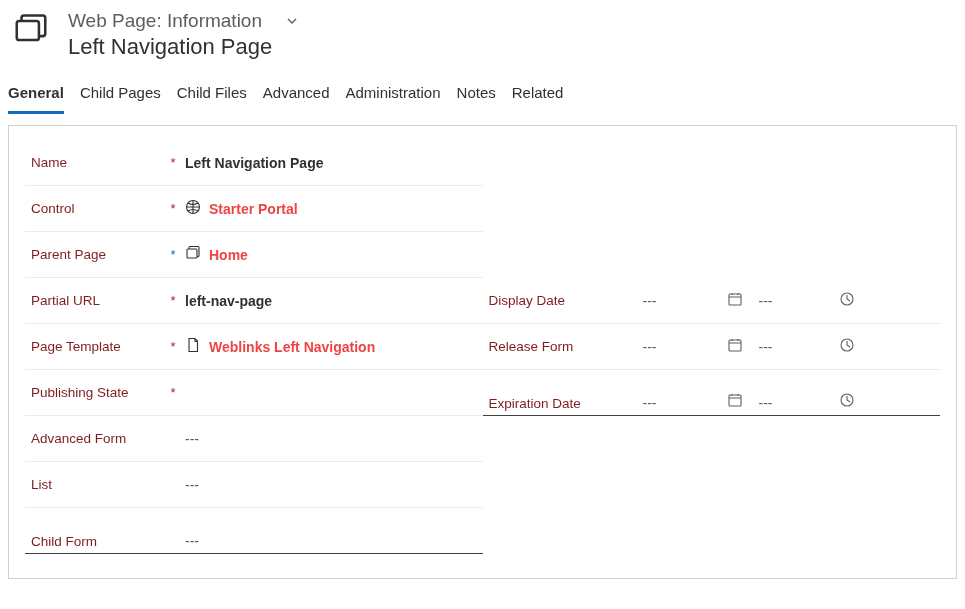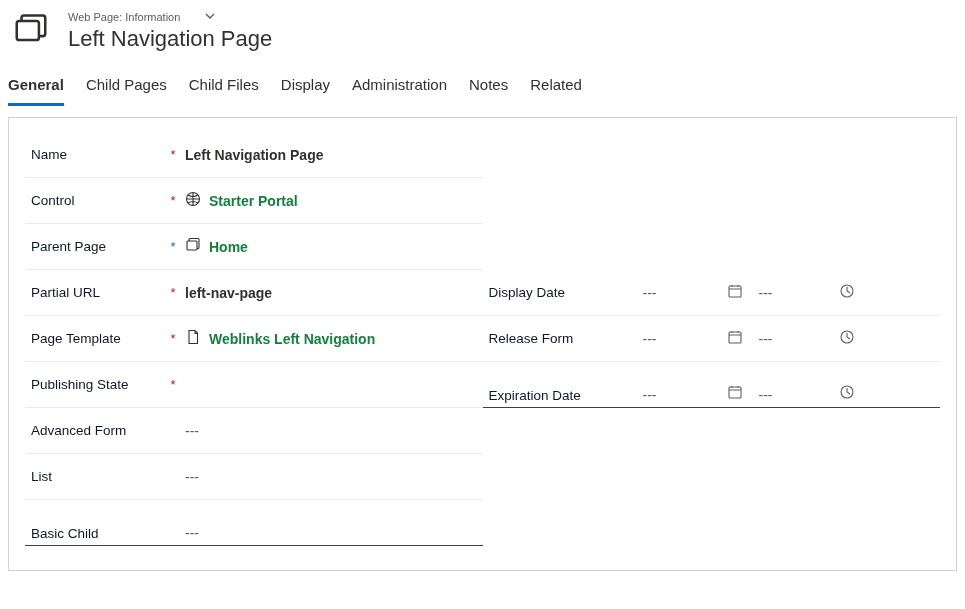--- a/index.html
+++ b/index.html
@@ -13,27 +13,27 @@
     .header {
       display: flex;
       align-items: flex-start;
       gap: 18px;
       padding: 0 0 18px 4px;
     }
     .header-icon svg { width: 38px; height: 38px; }
     .header-text { display: flex; flex-direction: column; gap: 2px; }
     .breadcrumb {
       display: flex; align-items: center; gap: 24px;
-      font-size: 11px; color: #605e5c;
+      font-size: 19px; color: #605e5c;
     }
     .breadcrumb .chevron svg { width: 12px; height: 12px; }
     .page-title { font-size: 22px; font-weight: 400; color: #323130; }
 
     .tabs {
-      display: flex; gap: 22px;
+      display: flex; gap: 16px;
       border-bottom: 1px solid transparent;
       padding: 0 0 0 0;
       margin-bottom: 10px;
     }
     .tab {
       padding: 6px 0 10px 0;
       font-size: 15px;
       color: #323130;
       cursor: pointer;
       border-bottom: 3px solid transparent;
@@ -59,36 +59,36 @@
       align-items: center;
       min-height: 46px;
       border-bottom: 1px solid #edebe9;
       padding: 4px 0;
     }
     .col .row:last-child { border-bottom: 1px solid #404040; align-items: flex-end; }
     .label {
       width: 140px;
       flex: 0 0 140px;
       font-size: 13.5px;
-      color: #0f172a;
+      color: #7f1d1d;
       padding-left: 6px;
     }
     .req {
       width: 16px; flex: 0 0 16px;
       color: #a4262c; font-size: 13px; text-align: center;
     }
     .req.blue { color: #0f6cbd; }
     .value {
       flex: 1;
       display: flex; align-items: center; gap: 8px;
       font-size: 14px;
       padding-left: 4px;
     }
     .value.bold { font-weight: 600; }
-    .value.link { color: #15803d; font-weight: 600; }
+    .value.link { color: #ef4444; font-weight: 600; }
     .value.placeholder { color: #605e5c; }
     .value svg { width: 16px; height: 16px; flex: 0 0 16px; }
     .trailing {
       width: 32px; flex: 0 0 32px;
       display: flex; align-items: center; justify-content: center;
     }
     .trailing svg { width: 16px; height: 16px; }
 
     .date-row .date-value {
       flex: 0 0 80px;
@@ -120,21 +120,21 @@
       </span>
     </div>
     <div class="page-title">Left Navigation Page</div>
   </div>
 </div>
 
 <div class="tabs">
   <div class="tab active">General</div>
   <div class="tab">Child Pages</div>
   <div class="tab">Child Files</div>
-  <div class="tab">Display</div>
+  <div class="tab">Advanced</div>
   <div class="tab">Administration</div>
   <div class="tab">Notes</div>
   <div class="tab">Related</div>
 </div>
 
 <div class="form-panel">
   <div class="columns">
 
     <div class="col">
 
@@ -202,21 +202,21 @@
         <div class="value placeholder">---</div>
       </div>
 
       <div class="row">
         <div class="label">List</div>
         <div class="req"></div>
         <div class="value placeholder">---</div>
       </div>
 
       <div class="row">
-        <div class="label">Basic Child</div>
+        <div class="label">Child Form</div>
         <div class="req"></div>
         <div class="value placeholder">---</div>
       </div>
 
     </div>
 
     <div class="col">
 
       <div class="row" style="visibility:hidden"></div>
       <div class="row" style="visibility:hidden"></div>

